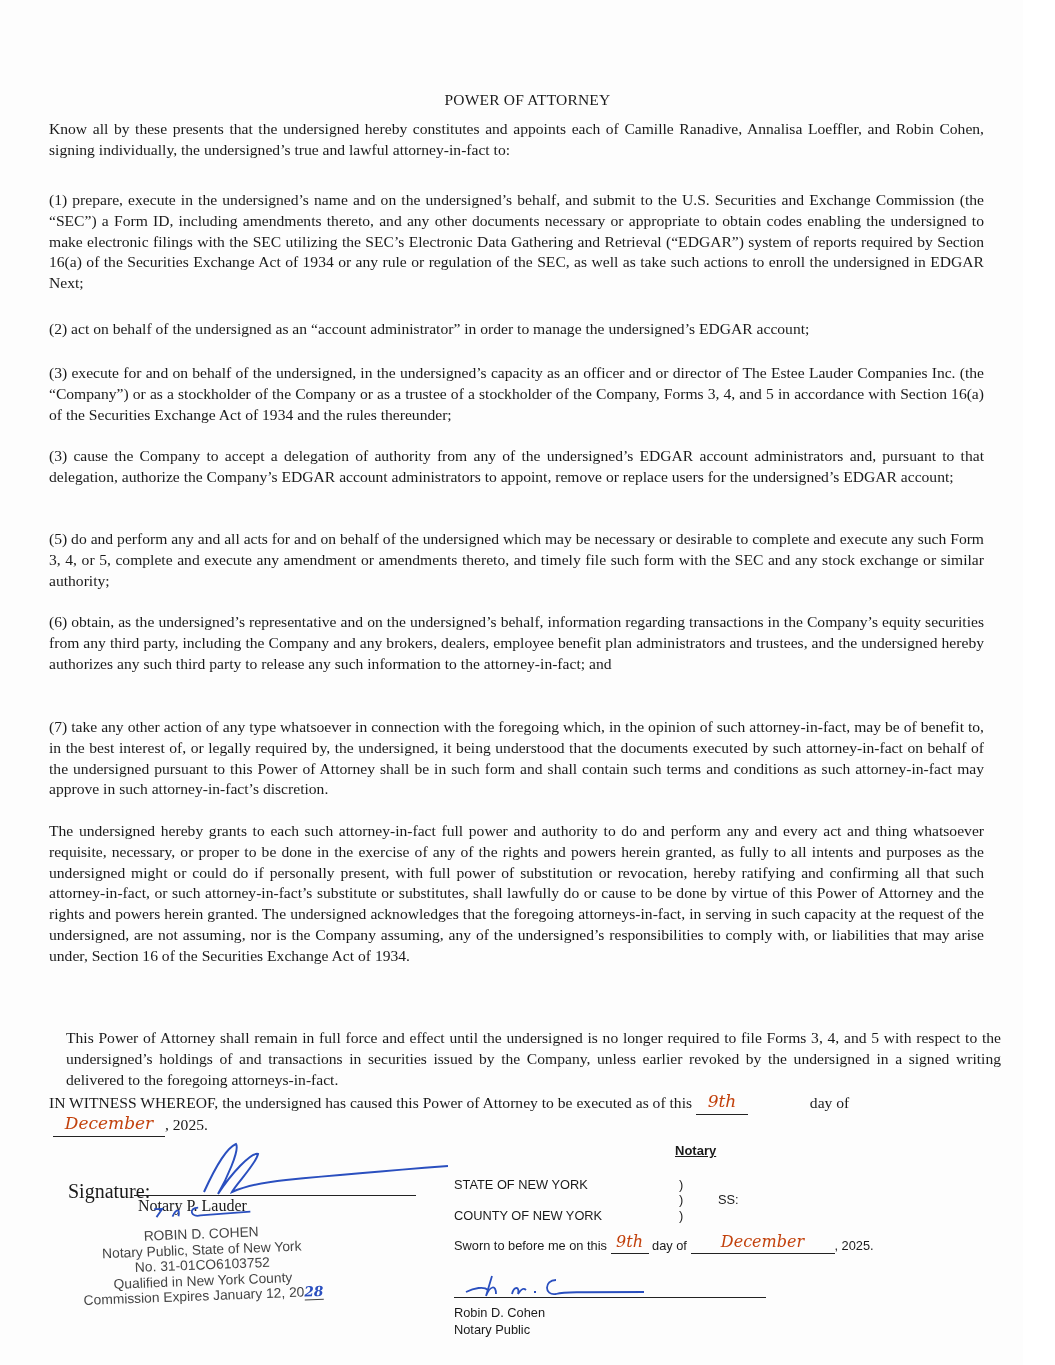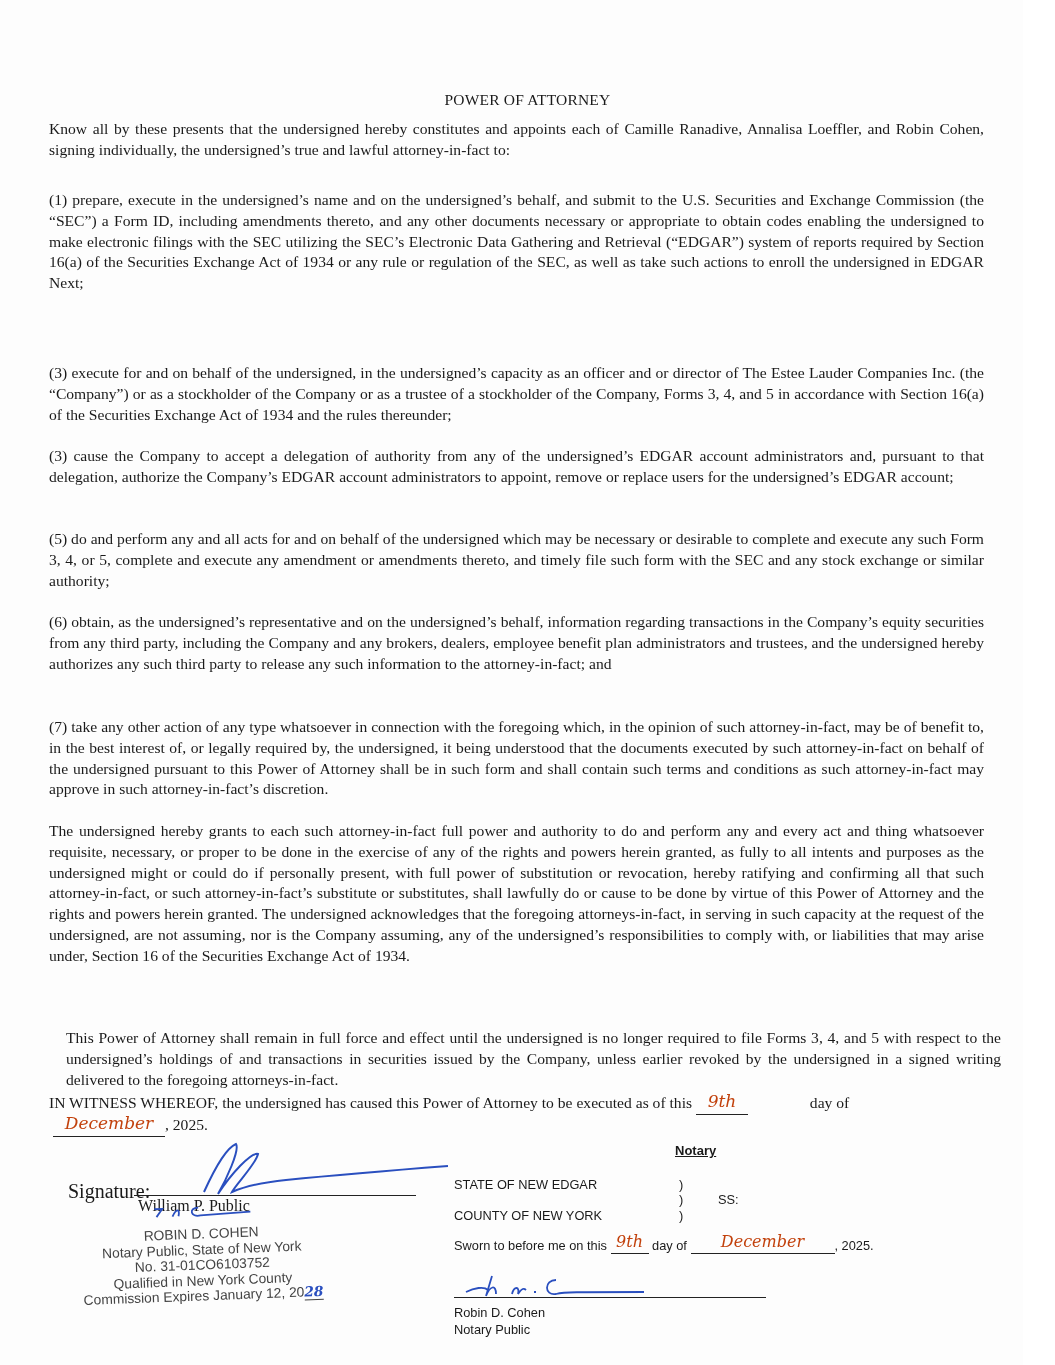--- a/index.html
+++ b/index.html
@@ -32,20 +32,21 @@
 </head>
 <body>
 
 <div class="page">
 
   <div class="title">POWER OF ATTORNEY</div>
 
   <p class="para" style="top:119px;margin:0;">Know all by these presents that the undersigned hereby constitutes and appoints each of Camille Ranadive, Annalisa Loeffler, and Robin Cohen, signing individually, the undersigned’s true and lawful attorney-in-fact to:</p>
 
   <p class="para" style="top:190px;margin:0;">(1) prepare, execute in the undersigned’s name and on the undersigned’s behalf, and submit to the U.S. Securities and Exchange Commission (the “SEC”) a Form ID, including amendments thereto, and any other documents necessary or appropriate to obtain codes enabling the undersigned to make electronic filings with the SEC utilizing the SEC’s Electronic Data Gathering and Retrieval (“EDGAR”) system of reports required by Section 16(a) of the Securities Exchange Act of 1934 or any rule or regulation of the SEC, as well as take such actions to enroll the undersigned in EDGAR Next;</p>
+  <p class="para" style="top:319px;margin:0;">(2) act on behalf of the undersigned as an “account administrator” in order to manage the undersigned’s EDGAR account;</p>
   <p class="para" style="top:363px;margin:0;">(3) execute for and on behalf of the undersigned, in the undersigned’s capacity as an officer and or director of The Estee Lauder Companies Inc. (the “Company”) or as a stockholder of the Company or as a trustee of a stockholder of the Company, Forms 3, 4, and 5 in accordance with Section 16(a) of the Securities Exchange Act of 1934 and the rules thereunder;</p>
   <p class="para" style="top:446px;margin:0;">(3) cause the Company to accept a delegation of authority from any of the undersigned’s EDGAR account administrators and, pursuant to that delegation, authorize the Company’s EDGAR account administrators to appoint, remove or replace users for the undersigned’s EDGAR account;</p>
   <p class="para" style="top:529px;margin:0;">(5) do and perform any and all acts for and on behalf of the undersigned which may be necessary or desirable to complete and execute any such Form 3, 4, or 5, complete and execute any amendment or amendments thereto, and timely file such form with the SEC and any stock exchange or similar authority;</p>
   <p class="para" style="top:612px;margin:0;">(6) obtain, as the undersigned’s representative and on the undersigned’s behalf, information regarding transactions in the Company’s equity securities from any third party, including the Company and any brokers, dealers, employee benefit plan administrators and trustees, and the undersigned hereby authorizes any such third party to release any such information to the attorney-in-fact; and</p>
   <p class="para" style="top:717px;margin:0;">(7) take any other action of any type whatsoever in connection with the foregoing which, in the opinion of such attorney-in-fact, may be of benefit to, in the best interest of, or legally required by, the undersigned, it being understood that the documents executed by such attorney-in-fact on behalf of the undersigned pursuant to this Power of Attorney shall be in such form and shall contain such terms and conditions as such attorney-in-fact may approve in such attorney-in-fact’s discretion.</p>
 
   <p class="para" style="top:821px;margin:0;">The undersigned hereby grants to each such attorney-in-fact full power and authority to do and perform any and every act and thing whatsoever requisite, necessary, or proper to be done in the exercise of any of the rights and powers herein granted, as fully to all intents and purposes as the undersigned might or could do if personally present, with full power of substitution or revocation, hereby ratifying and confirming all that such attorney-in-fact, or such attorney-in-fact’s substitute or substitutes, shall lawfully do or cause to be done by virtue of this Power of Attorney and the rights and powers herein granted.  The undersigned acknowledges that the foregoing attorneys-in-fact, in serving in such capacity at the request of the undersigned, are not assuming, nor is the Company assuming, any of the undersigned’s responsibilities to comply with, or liabilities that may arise under, Section 16 of the Securities Exchange Act of 1934.</p>
 
   <p class="para" style="top:1011px;margin:17px;">This Power of Attorney shall remain in full force and effect until the undersigned is no longer required to file Forms 3, 4, and 5 with respect to the undersigned’s holdings of and transactions in securities issued by the Company, unless earlier revoked by the undersigned in a signed writing delivered to the foregoing attorneys-in-fact.</p>
 
@@ -55,38 +56,38 @@
     <span style="margin-left:58px;">day of</span><br>
     <span class="blank" style="width:112px;margin-left:4px;"><span class="hand">December</span>&nbsp;</span><span>, 2025.</span>
   </p>
 
   <div class="sig-block">
     <svg class="sig-scrawl" width="260" height="58" viewBox="0 0 260 58">
       <path d="M8 52 C 18 30, 30 8, 40 4 C 44 10, 30 40, 22 54 M 22 54 C 35 34, 55 12, 62 14 C 60 24, 40 44, 36 52 C 50 46, 70 42, 90 40 C 130 36, 200 30, 252 26" fill="none" stroke="#2a4fbf" stroke-width="2"></path>
     </svg>
     <span class="sig-label">Signature:</span>
     <div class="sig-line"></div>
-    <span class="sig-name">William P. Public</span>
+    <span class="sig-name">Notary P. Lauder</span>
 
     <div class="stamp">
       <svg class="initials" width="110" height="20" viewBox="0 0 110 20">
         <path d="M4 6 L 12 6 L 6 14 M 22 14 C 26 6, 30 6, 28 14 M 48 6 C 38 6, 40 16, 50 14 L 100 12" fill="none" stroke="#2a4fbf" stroke-width="1.8"></path>
       </svg>
       <div>ROBIN D. COHEN</div>
       <div>Notary Public, State of New York</div>
       <div>No. 31-01CO6103752</div>
       <div>Qualified in New York County</div>
       <div><span>Commission Expires January 12, 20</span><span class="yr">28</span></div>
     </div>
   </div>
 
   <div class="notary">
     <span class="notary-head">Notary</span>
 
-    <span class="n-row" style="top:37px;">STATE OF NEW EDGAR</span>
+    <span class="n-row" style="top:37px;">STATE OF NEW YORK</span>
     <span class="paren" style="top:37px;">)</span>
     <span class="paren" style="top:52px;">)</span>
     <span class="ss" style="top:52px;">SS:</span>
     <span class="paren" style="top:68px;">)</span>
     <span class="n-row" style="top:68px;">COUNTY OF NEW YORK</span>
 
     <div class="sworn">
       <span>Sworn to before me on this</span>
       <span class="blank" style="width:38px;"><span class="hand">9th</span>&nbsp;</span>
       <span>day of</span>

